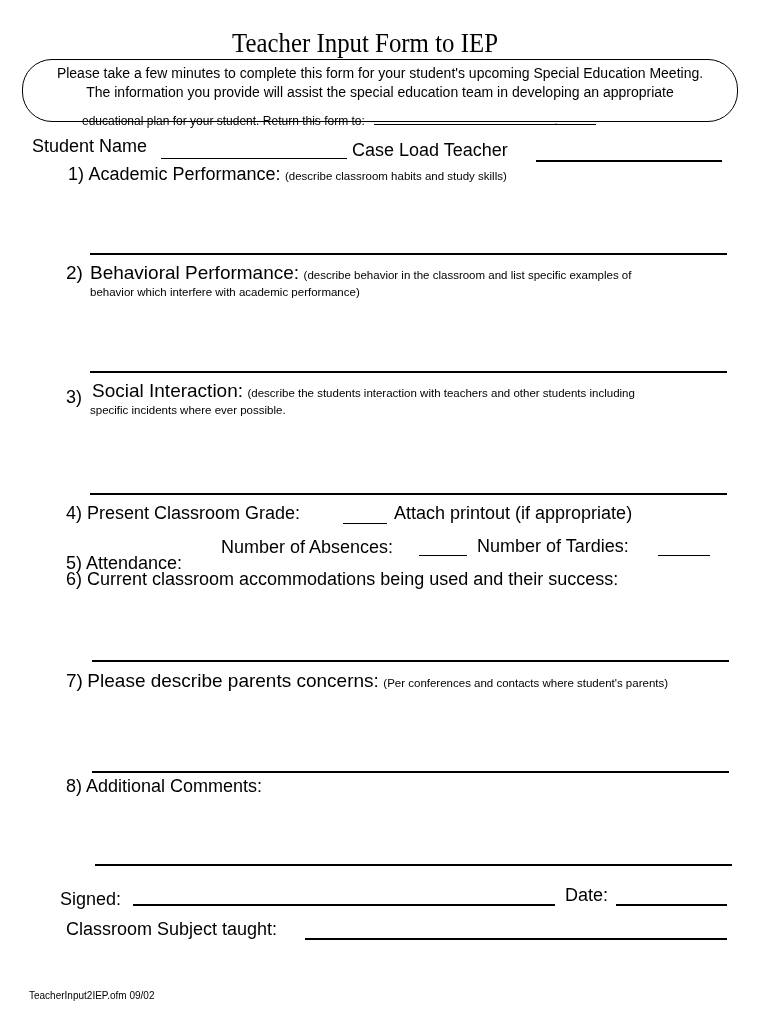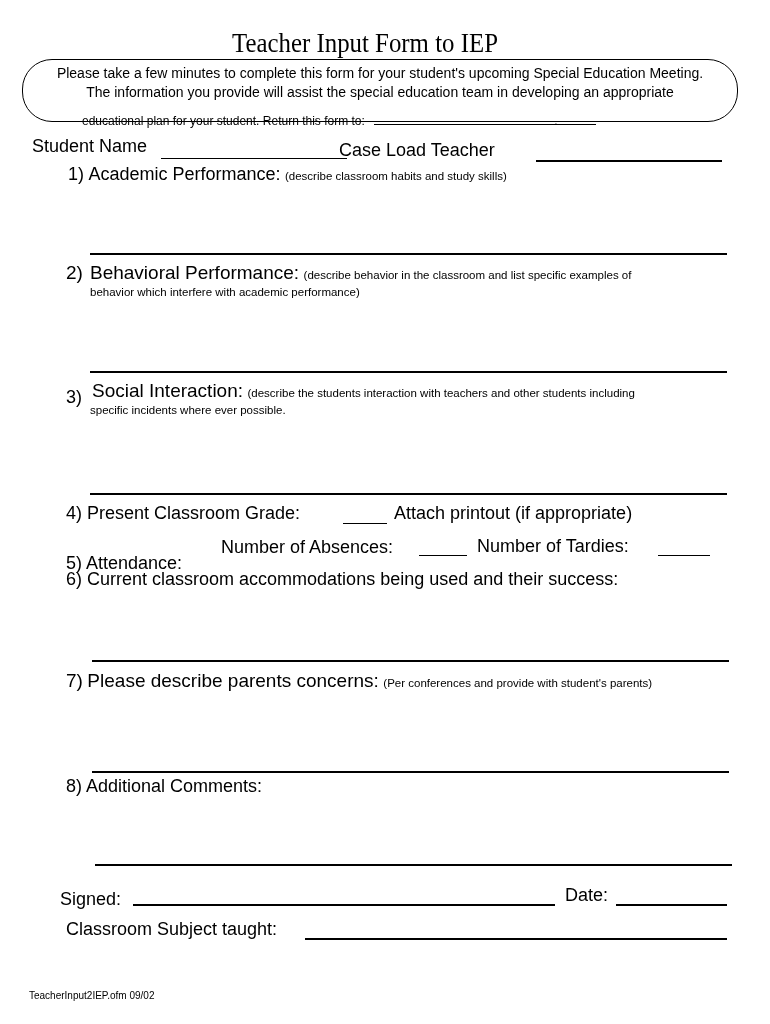--- a/index.html
+++ b/index.html
@@ -37,21 +37,21 @@
 <div class="intro-box"></div>
 <div class="abs intro-line" style="top:65px;">Please take a few minutes to complete this form for your student's upcoming Special Education Meeting.</div>
 <div class="abs intro-line" style="top:84px;">The information you provide will assist the special education team in developing an appropriate</div>
 <div class="abs" style="left:82px; top:102px; font-size:12px; line-height:17px;margin-top:11px;">
   <span>educational plan for your student.  Return this form to:</span>
   <span class="blank" style="width:222px; margin-left:6px;"></span><span style="margin-left:-42px;">.</span>
 </div>
 
 <div class="abs lbl18" style="left:32px; top:135px;">Student Name</div>
 <div class="abs" style="left:161px; top:138px; width:186px; height:20px; border-bottom:1.5px solid #000;"></div>
-<div class="abs lbl18" style="left:339px; top:139px;">Case Load Teacher</div>
+<div class="abs lbl18" style="left:352px; top:139px;">Case Load Teacher</div>
 <div class="abs" style="left:536px; top:140px; width:186px; height:20px; border-bottom:2px solid #000;"></div>
 
 <div class="abs" style="left:68px; top:163px;">
   <span class="lbl18">1)</span>
   <span class="lbl18">Academic Performance:</span>
   <span class="small">(describe classroom habits and study skills)</span>
 </div>
 <div class="abs" style="left:90px; top:190px; width:636px; height:62px;"></div>
 <div class="rule" style="left:90px; top:253px; width:637px;"></div>
 
@@ -92,21 +92,21 @@
 <div class="abs lbl18" style="left:66px; top:568px;">
   <span>6)</span>
   <span>Current classroom accommodations being used and their success:</span>
 </div>
 <div class="abs" style="left:92px; top:595px; width:636px; height:65px;"></div>
 <div class="rule" style="left:92px; top:660px; width:637px;"></div>
 
 <div class="abs" style="left:66px; top:670px;">
   <span class="lbl19">7)</span>
   <span class="lbl19">Please describe parents concerns:</span>
-  <span class="small">(Per conferences and provide with student's parents)</span>
+  <span class="small">(Per conferences and contacts where student's parents)</span>
 </div>
 <div class="abs" style="left:92px; top:700px; width:636px; height:70px;"></div>
 <div class="rule" style="left:92px; top:771px; width:637px;"></div>
 
 <div class="abs lbl18" style="left:66px; top:775px;">
   <span>8)</span>
   <span>Additional Comments:</span>
 </div>
 <div class="abs" style="left:95px; top:800px; width:636px; height:63px;"></div>
 <div class="rule" style="left:95px; top:864px; width:637px;"></div>

